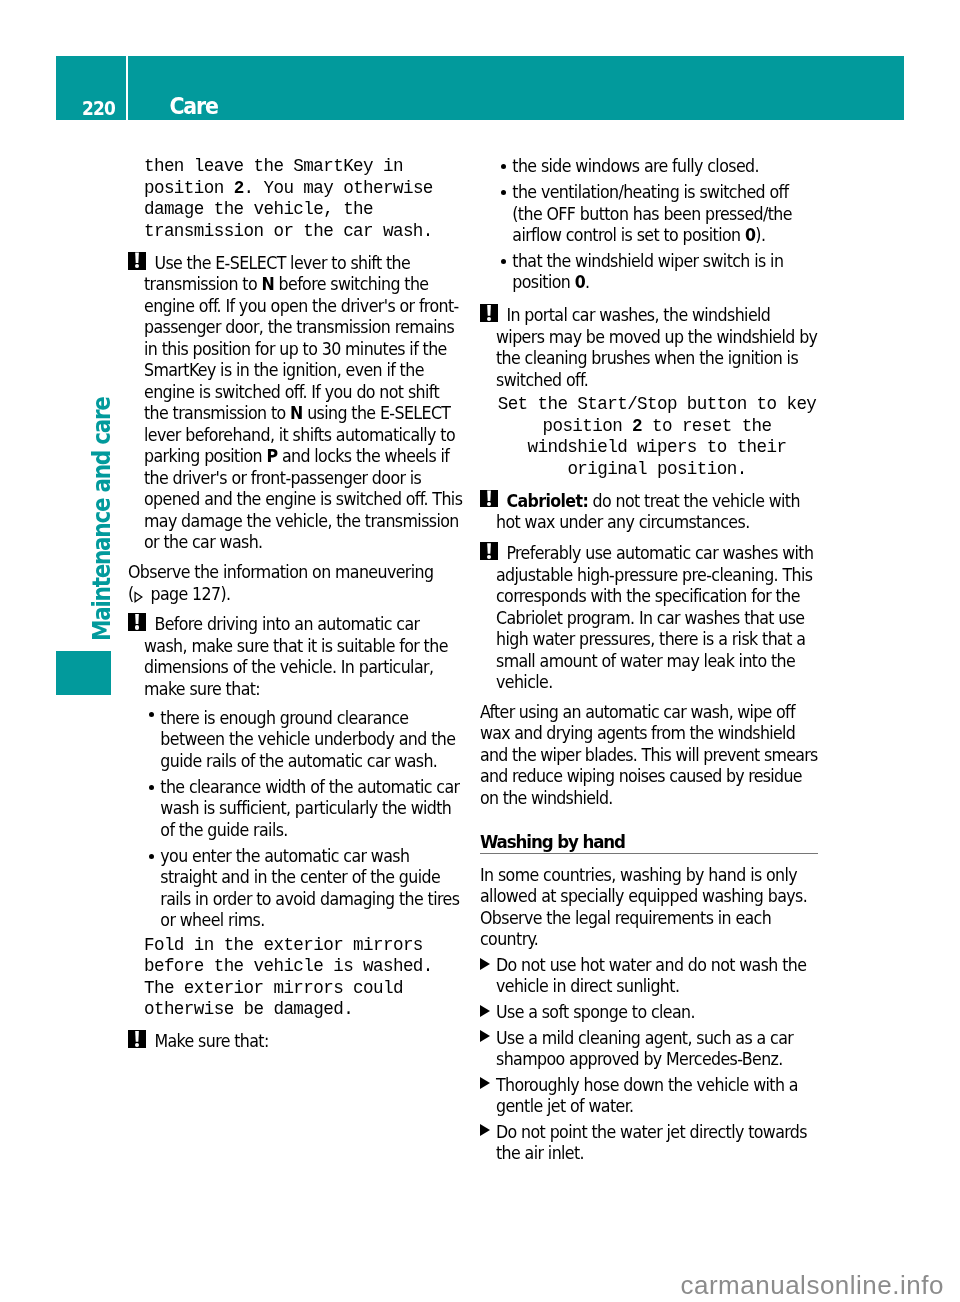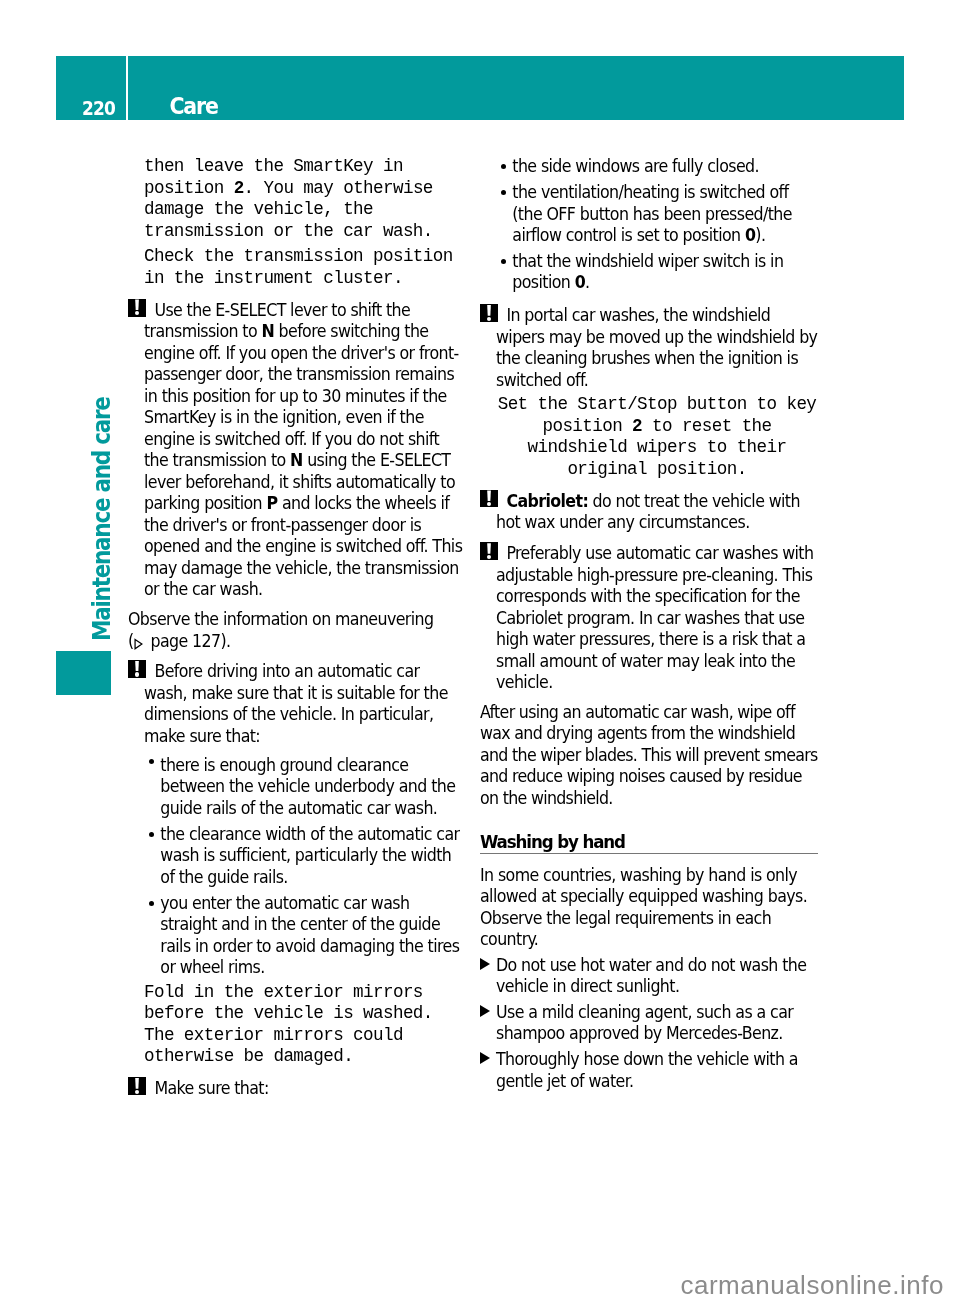--- a/index.html
+++ b/index.html
@@ -87,21 +87,20 @@
       <span class="hdr-num-txt">220</span>
     </div>
     <div class="hdr-div"></div>
     <div class="hdr-title">
       <span class="hdr-title-txt">Care</span>
     </div>
   </div>
 
   <div class="col col-left">
       <div class="p ind">then leave the SmartKey in position <b>2</b>. You may otherwise damage the vehicle, the transmission or the car wash.</div>
-      <div class="p ind">Check the transmission position in the instrument cluster.</div>
       <div class="warn"><span class="wi"></span><span>Use the E-SELECT lever to shift the transmission to <b>N</b> before switching the engine off. If you open the driver's or front-passenger door, the transmission remains in this position for up to 30 minutes if the SmartKey is in the ignition, even if the engine is switched off. If you do not shift the transmission to <b>N</b> using the E-SELECT lever beforehand, it shifts automatically to parking position <b>P</b> and locks the wheels if the driver's or front-passenger door is opened and the engine is switched off. This may damage the vehicle, the transmission or the car wash.</span></div>
       <div class="p xref">Observe the information on maneuvering <span class="ref">(<svg class="refico" width="9.2" height="13.8" viewBox="0 0 12 18">
             <path d="M1.4 3.1 L10.3 9.2 L1.4 15.3 Z" fill="none" stroke="#000" stroke-width="1.6" stroke-linejoin="miter"></path>
           </svg> page 127).</span></div>
       <div class="warn"><span class="wi"></span><span>Before driving into an automatic car wash, make sure that it is suitable for the dimensions of the vehicle. In particular, make sure that:</span></div>
       <div class="bl"><span>there is enough ground clearance between the vehicle underbody and the guide rails of the automatic car wash.</span></div>
       <div class="bl"><span>the clearance width of the automatic car wash is sufficient, particularly the width of the guide rails.</span></div>
       <div class="bl"><span>you enter the automatic car wash straight and in the center of the guide rails in order to avoid damaging the tires or wheel rims.</span></div>
       <div class="p ind">Fold in the exterior mirrors before the vehicle is washed. The exterior mirrors could otherwise be damaged.</div>
       <div class="warn"><span class="wi"></span><span>Make sure that:</span></div>
@@ -111,18 +110,20 @@
       <div class="bl"><span>the ventilation/heating is switched off (the OFF button has been pressed/the airflow control is set to position <b>0</b>).</span></div>
       <div class="bl"><span>that the windshield wiper switch is in position <b>0</b>.</span></div>
       <div class="warn"><span class="wi"></span><span>In portal car washes, the windshield wipers may be moved up the windshield by the cleaning brushes when the ignition is switched off.</span></div>
       <div class="p ind">Set the Start/Stop button to key position <b>2</b> to reset the windshield wipers to their original position.</div>
       <div class="warn"><span class="wi"></span><span><b>Cabriolet:</b> do not treat the vehicle with hot wax under any circumstances.</span></div>
       <div class="warn"><span class="wi"></span><span>Preferably use automatic car washes with adjustable high-pressure pre-cleaning. This corresponds with the specification for the Cabriolet program. In car washes that use high water pressures, there is a risk that a small amount of water may leak into the vehicle.</span></div>
       <div class="p tight">After using an automatic car wash, wipe off wax and drying agents from the windshield and the wiper blades. This will prevent smears and reduce wiping noises caused by residue on the windshield.</div>
       <div class="h2">Washing by hand</div>
       <div class="p">In some countries, washing by hand is only allowed at specially equipped washing bays. Observe the legal requirements in each country.</div>
       <div class="step"><span>Do not use hot water and do not wash the vehicle in direct sunlight.</span></div>
+      <div class="step"><span>Use a soft sponge to clean.</span></div>
       <div class="step"><span>Use a mild cleaning agent, such as a car shampoo approved by Mercedes-Benz.</span></div>
       <div class="step"><span>Thoroughly hose down the vehicle with a gentle jet of water.</span></div>
+      <div class="step"><span>Do not point the water jet directly towards the air inlet.</span></div>
     </div>
 
   <div class="watermark" style="left:680.5px;top:1271.5px">carmanualsonline.info</div>
 </div>
 
 </body></html>

